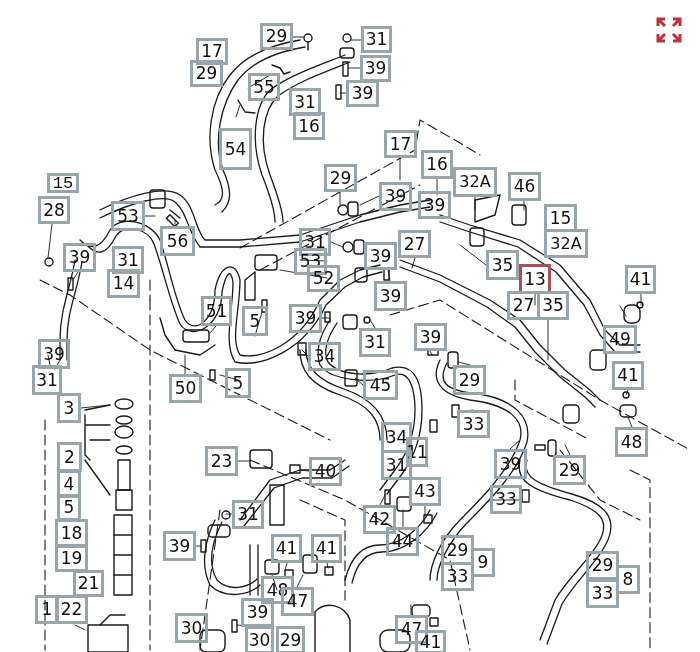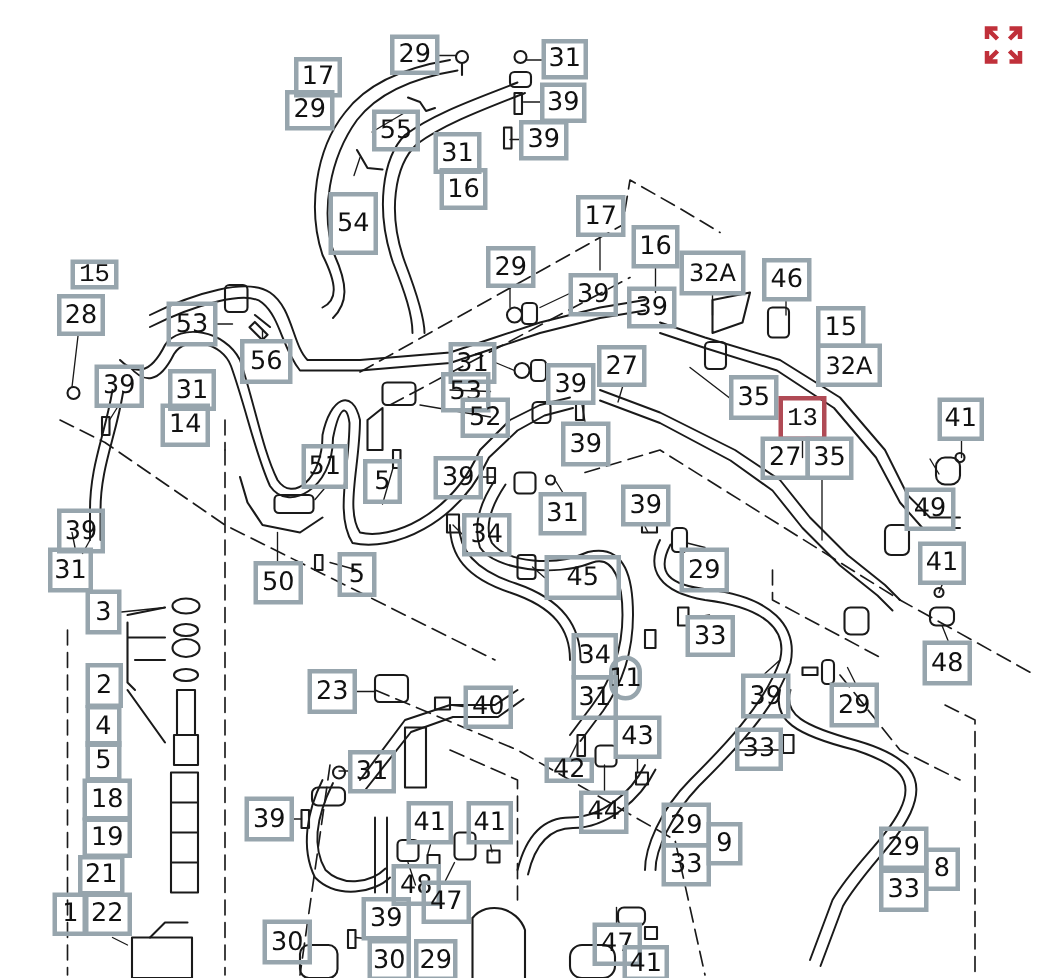--- a/index.html
+++ b/index.html
@@ -2,21 +2,21 @@
 <html><head>
 <meta charset="utf-8">
 <style>
   html,body{margin:0;padding:0;background:#ffffff;}
   body{width:700px;height:652px;position:relative;overflow:hidden;font-family:"DejaVu Sans","Liberation Sans",sans-serif;}
   #canvas{position:absolute;left:0;top:0;width:700px;height:652px;background:#fff;}
   #art{position:absolute;left:0;top:0;}
   .callout{position:absolute;box-sizing:border-box;border:3px solid #97a5ad;background:transparent;
            display:flex;align-items:center;justify-content:center;font-size:17px;color:#111;
            font-family:"DejaVu Sans","Liberation Sans",sans-serif;line-height:1;cursor:pointer;}
-  .callout.sel{border-color:#b04a55;font-family:Liberation Mono, monospace;}
+  .callout.sel{border-color:#b04a55;}
   .expand{position:absolute;left:655px;top:16px;width:28px;height:28px;cursor:pointer;}
 </style>
 </head>
 <body>
 
 <div id="canvas">
   <svg id="art" width="700" height="652" viewBox="0 0 700 652" fill="none" stroke="#1a1a1a" stroke-width="1.4" stroke-linecap="round" stroke-linejoin="round">
 
     <g stroke-dasharray="10 5" stroke-width="1.1">
       <path d="M240 248 L415 150 L420 120 L455 140 L480 155"></path>
@@ -261,53 +261,53 @@
       <div class="callout" style="left: 201px; top: 296px; width: 31px; height: 30px;">51</div>
       <div class="callout" style="left: 242px; top: 306px; width: 26px; height: 30px;">5</div>
       <div class="callout" style="left: 289px; top: 304px; width: 33px; height: 29px;">39</div>
       <div class="callout" style="left: 359px; top: 328px; width: 32px; height: 29px;">31</div>
       <div class="callout" style="left: 414px; top: 323px; width: 33px; height: 28px;">39</div>
       <div class="callout" style="left: 38px; top: 339px; width: 32px; height: 30px;">39</div>
       <div class="callout" style="left: 32px; top: 365px; width: 30px; height: 30px;">31</div>
       <div class="callout" style="left: 169px; top: 374px; width: 33px; height: 29px;">50</div>
       <div class="callout" style="left: 225px; top: 368px; width: 26px; height: 30px;">5</div>
       <div class="callout" style="left: 308px; top: 342px; width: 33px; height: 29px;">34</div>
-      <div class="callout" style="left: 363px; top: 370px; width: 51px; height: 30px;">45</div>
+      <div class="callout" style="left: 363px; top: 370px; width: 35px; height: 30px;">45</div>
       <div class="callout" style="left: 453px; top: 365px; width: 33px; height: 30px;">29</div>
       <div class="callout" style="left: 612px; top: 361px; width: 32px; height: 29px;">41</div>
       <div class="callout" style="left: 57px; top: 393px; width: 24px; height: 30px;">3</div>
       <div class="callout" style="left: 457px; top: 410px; width: 33px; height: 28px;">33</div>
       <div class="callout" style="left: 615px; top: 427px; width: 33px; height: 30px;">48</div>
       <div class="callout" style="left: 381px; top: 422px; width: 31px; height: 31px;">34</div>
-      <div class="callout" style="left: 406px; top: 437px; width: 22px; height: 30px; border-radius: 12px;">11</div>
+      <div class="callout" style="left: 406px; top: 437px; width: 22px; height: 30px;">11</div>
       <div class="callout" style="left: 381px; top: 450px; width: 31px; height: 30px;">31</div>
       <div class="callout" style="left: 57px; top: 442px; width: 25px; height: 30px;">2</div>
       <div class="callout" style="left: 205px; top: 446px; width: 33px; height: 30px;">23</div>
       <div class="callout" style="left: 309px; top: 457px; width: 33px; height: 29px;">40</div>
       <div class="callout" style="left: 494px; top: 449px; width: 33px; height: 30px;">39</div>
       <div class="callout" style="left: 553px; top: 455px; width: 33px; height: 30px;">29</div>
       <div class="callout" style="left: 57px; top: 470px; width: 24px; height: 28px;">4</div>
       <div class="callout" style="left: 409px; top: 477px; width: 32px; height: 29px;">43</div>
       <div class="callout" style="left: 490px; top: 485px; width: 32px; height: 29px;">33</div>
       <div class="callout" style="left: 57px; top: 494px; width: 24px; height: 27px;">5</div>
       <div class="callout" style="left: 232px; top: 500px; width: 32px; height: 29px;">31</div>
-      <div class="callout" style="left: 363px; top: 505px; width: 33px; height: 17px;">42</div>
+      <div class="callout" style="left: 363px; top: 505px; width: 33px; height: 29px;">42</div>
       <div class="callout" style="left: 55px; top: 519px; width: 33px; height: 28px;">18</div>
       <div class="callout" style="left: 386px; top: 527px; width: 33px; height: 29px;">44</div>
       <div class="callout" style="left: 163px; top: 531px; width: 33px; height: 30px;">39</div>
       <div class="callout" style="left: 271px; top: 534px; width: 31px; height: 29px;">41</div>
       <div class="callout" style="left: 311px; top: 534px; width: 31px; height: 29px;">41</div>
       <div class="callout" style="left: 441px; top: 535px; width: 33px; height: 30px;">29</div>
       <div class="callout" style="left: 471px; top: 548px; width: 24px; height: 29px;">9</div>
       <div class="callout" style="left: 441px; top: 562px; width: 33px; height: 29px;">33</div>
       <div class="callout" style="left: 55px; top: 545px; width: 33px; height: 27px;">19</div>
       <div class="callout" style="left: 586px; top: 551px; width: 33px; height: 29px;">29</div>
       <div class="callout" style="left: 616px; top: 565px; width: 24px; height: 29px;">8</div>
       <div class="callout" style="left: 586px; top: 579px; width: 33px; height: 29px;">33</div>
-      <div class="callout" style="left: 52px; top: 570px; width: 31px; height: 27px;">21</div>
+      <div class="callout" style="left: 73px; top: 570px; width: 31px; height: 27px;">21</div>
       <div class="callout" style="left: 261px; top: 576px; width: 33px; height: 28px;">48</div>
       <div class="callout" style="left: 281px; top: 587px; width: 33px; height: 29px;">47</div>
       <div class="callout" style="left: 35px; top: 595px; width: 24px; height: 29px;">1</div>
       <div class="callout" style="left: 55px; top: 595px; width: 33px; height: 29px;">22</div>
       <div class="callout" style="left: 241px; top: 598px; width: 33px; height: 29px;">39</div>
       <div class="callout" style="left: 175px; top: 613px; width: 33px; height: 30px;">30</div>
       <div class="callout" style="left: 245px; top: 626px; width: 29px; height: 28px;">30</div>
       <div class="callout" style="left: 276px; top: 626px; width: 29px; height: 28px;">29</div>
       <div class="callout" style="left: 395px; top: 615px; width: 33px; height: 29px;">47</div>
       <div class="callout" style="left: 415px; top: 630px; width: 31px; height: 24px;">41</div>

